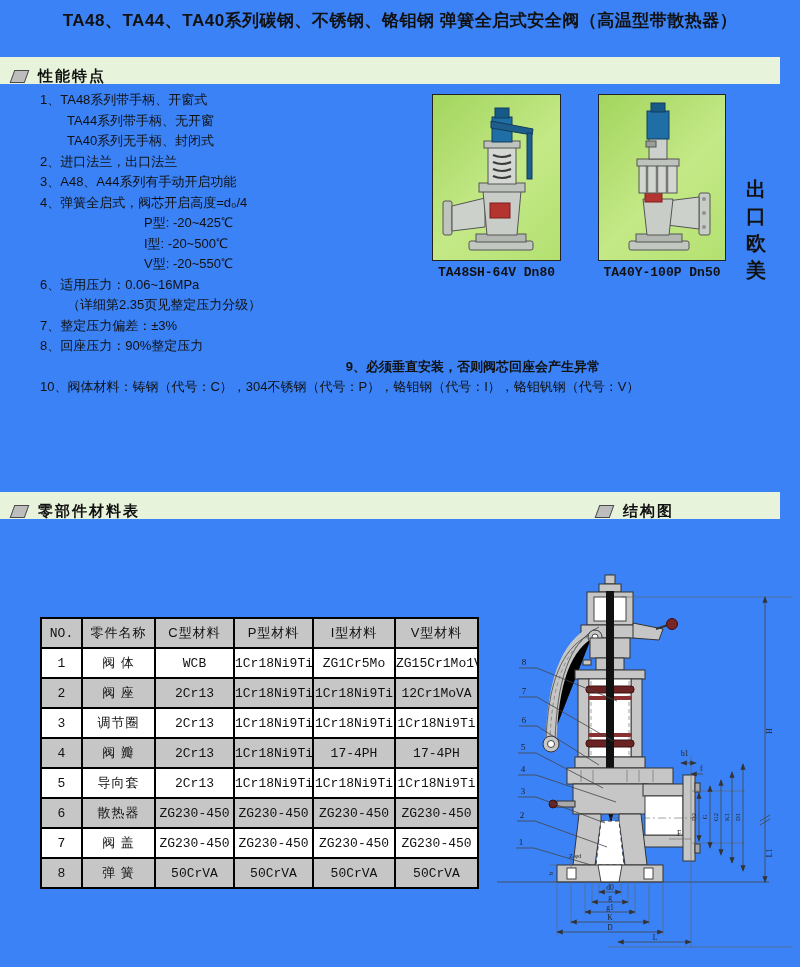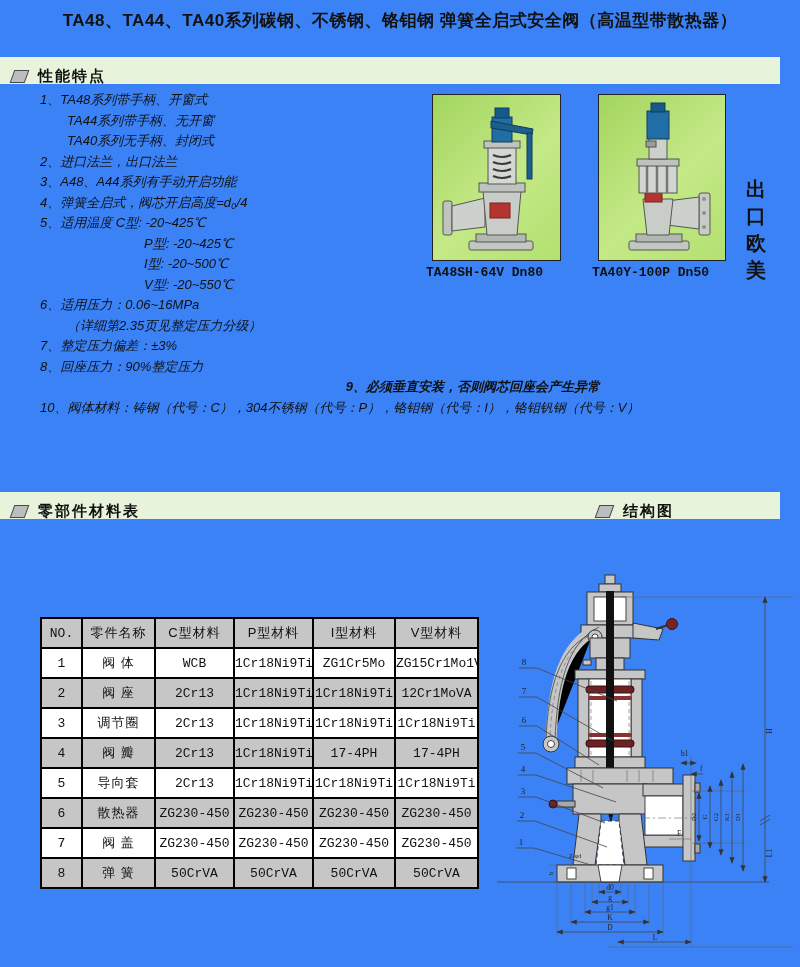--- a/index.html
+++ b/index.html
@@ -11,30 +11,30 @@
 
   .secbar { position:absolute; left:0; width:780px; height:27px; background:#e7f3da; }
   .secbar.bar1 { top:57px; }
   .secbar.bar2 { top:492px; }
   .sec-group { position:absolute; top:0; height:39px; display:flex; align-items:center; }
   .pgram { display:inline-block; width:15px; height:13px; background:#bdbdbd;
     border:1px solid #4a4a4a; transform:skewX(-20deg); margin-right:11px; }
   .sec-label { font-size:15px; font-weight:bold; letter-spacing:2px; }
 
   .features { position:absolute; left:40px; top:90px; width:560px; font-size:13px; }
-  .fline { line-height:20.5px; white-space:nowrap;font-style:italic; }
+  .fline { line-height:20.5px; white-space:nowrap; }
   .fline.ind1 { padding-left:27px; }
   .fline.ind2 { padding-left:104px; }
   .fline.bold { font-weight:bold;text-align:right; }
 
   .photo-panel { position:absolute; border:1px solid #222;
     background:linear-gradient(135deg,#a3d55e 0%,#c4e987 55%,#b3e070 100%); }
   .photo-1 { left:432px; top:94px; width:129px; height:167px; }
   .photo-2 { left:598px; top:94px; width:128px; height:167px; }
-  .photo-caption { position:absolute; font-family:"Liberation Mono", monospace;
+  .photo-caption { position:absolute; text-align:center; font-family:"Liberation Mono", monospace;
     font-weight:bold; font-size:13px; letter-spacing:0; }
   .cap-1 { left:426px; top:265px; width:141px; }
   .cap-2 { left:592px; top:265px; width:140px; }
 
   .export-badge { position:absolute; left:746px; top:176px; width:24px;
     font-size:20px; font-weight:bold; line-height:27px; word-break:break-all;
     text-align:left; font-family:"Liberation Serif", serif; }
 
   table.mat { position:absolute; left:40px; top:617px; width:437px;
     border-collapse:collapse; table-layout:fixed; }
@@ -67,21 +67,20 @@
     </div>
   </div>
 
   <div class="features" id="features-list">
       <div class="fline ind0">1、TA48系列带手柄、开窗式</div>
       <div class="fline ind1">TA44系列带手柄、无开窗</div>
       <div class="fline ind1">TA40系列无手柄、封闭式</div>
       <div class="fline ind0">2、进口法兰，出口法兰</div>
       <div class="fline ind0">3、A48、A44系列有手动开启功能</div>
       <div class="fline ind0">4、弹簧全启式，阀芯开启高度=d₀/4</div>
-      <div class="fline ind0">5、适用温度  C型:  -20~425℃</div>
       <div class="fline ind2">P型:  -20~425℃</div>
       <div class="fline ind2">I型:  -20~500℃</div>
       <div class="fline ind2">V型:  -20~550℃</div>
       <div class="fline ind0">6、适用压力：0.06~16MPa</div>
       <div class="fline ind1">（详细第2.35页见整定压力分级）</div>
       <div class="fline ind0">7、整定压力偏差：±3%</div>
       <div class="fline ind0">8、回座压力：90%整定压力</div>
       <div class="fline ind0 bold">9、必须垂直安装，否则阀芯回座会产生异常</div>
       <div class="fline ind0">10、阀体材料：铸钢（代号：C），304不锈钢（代号：P），铬钼钢（代号：I），铬钼钒钢（代号：V）</div>
     </div>

